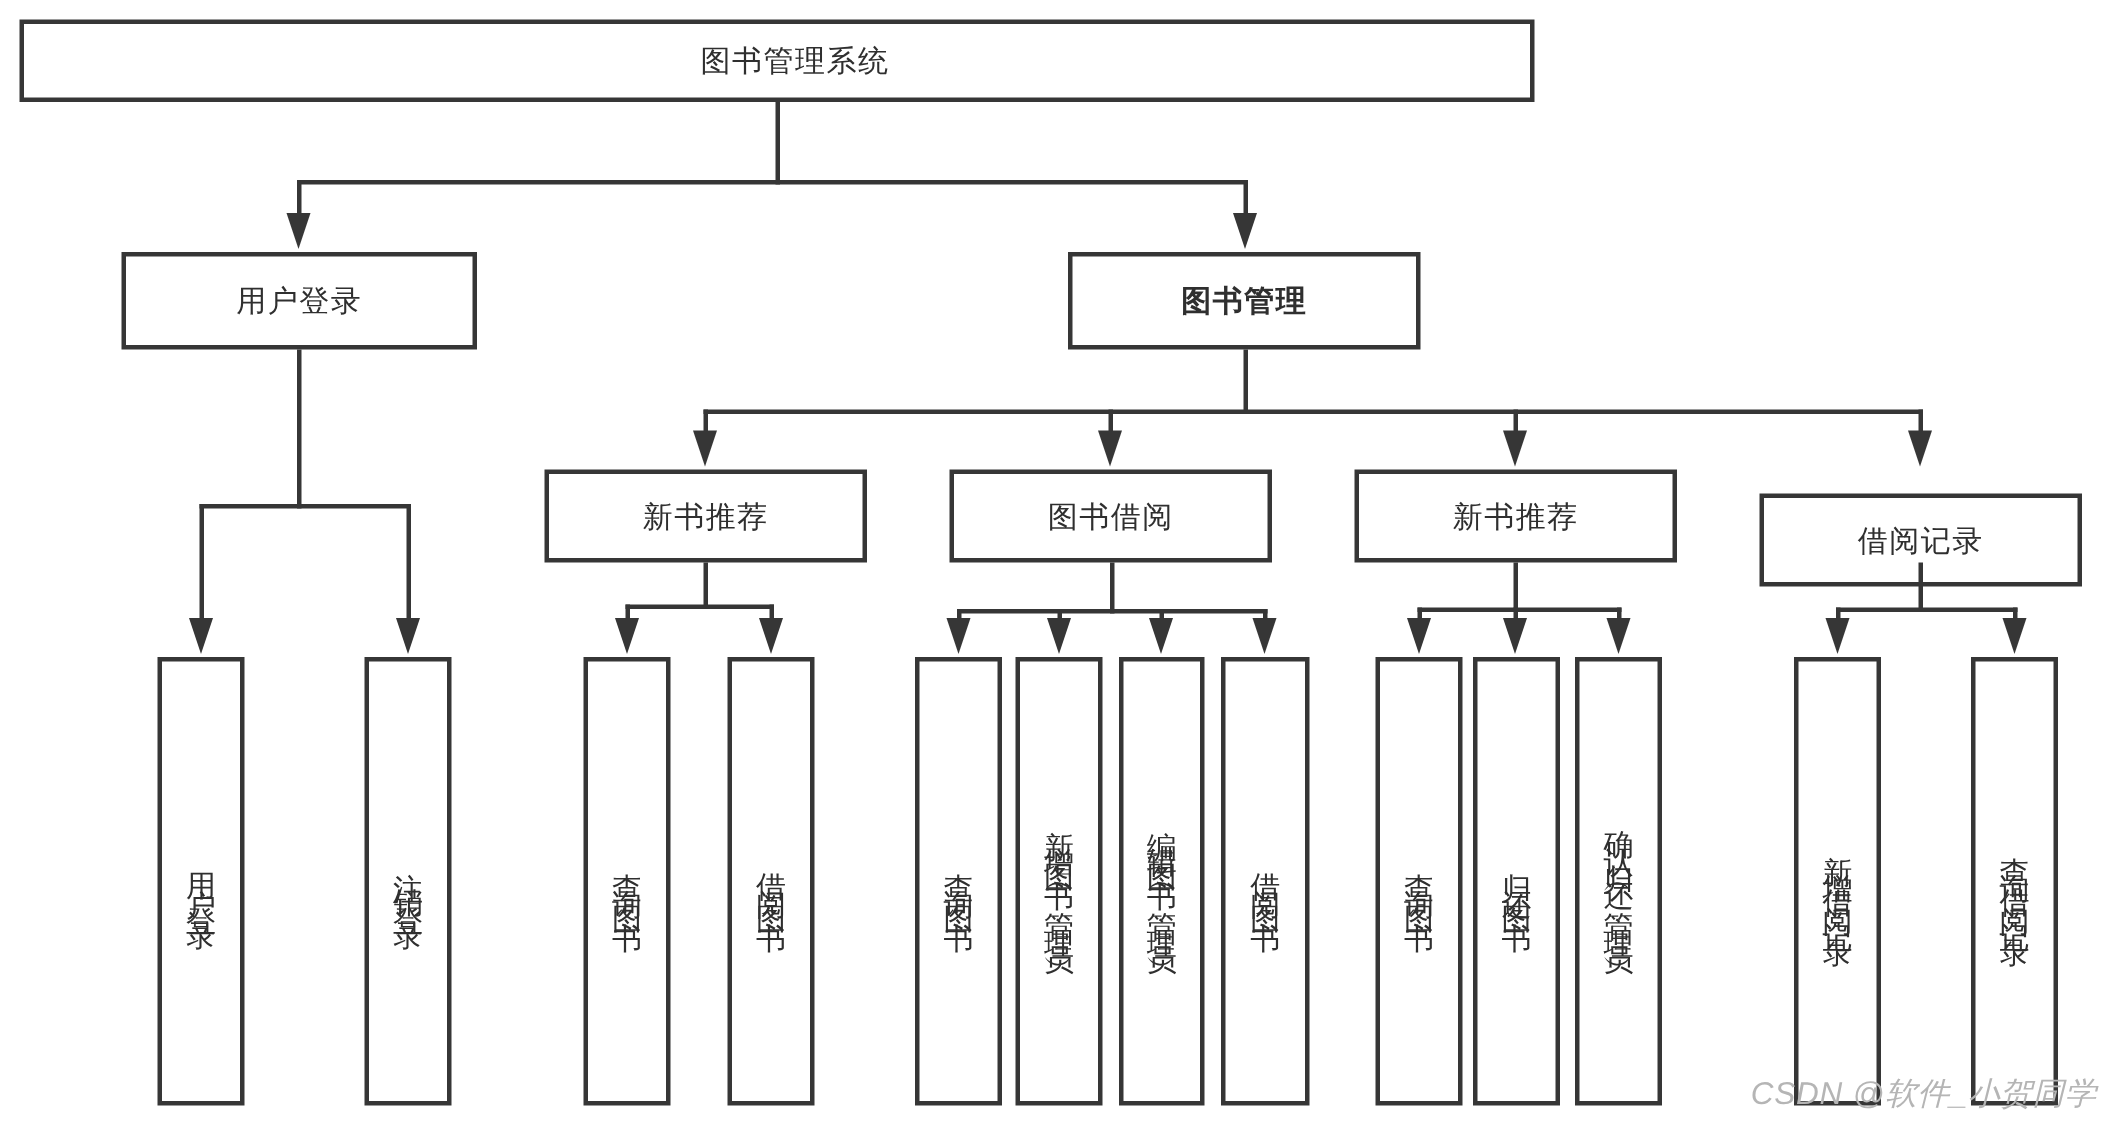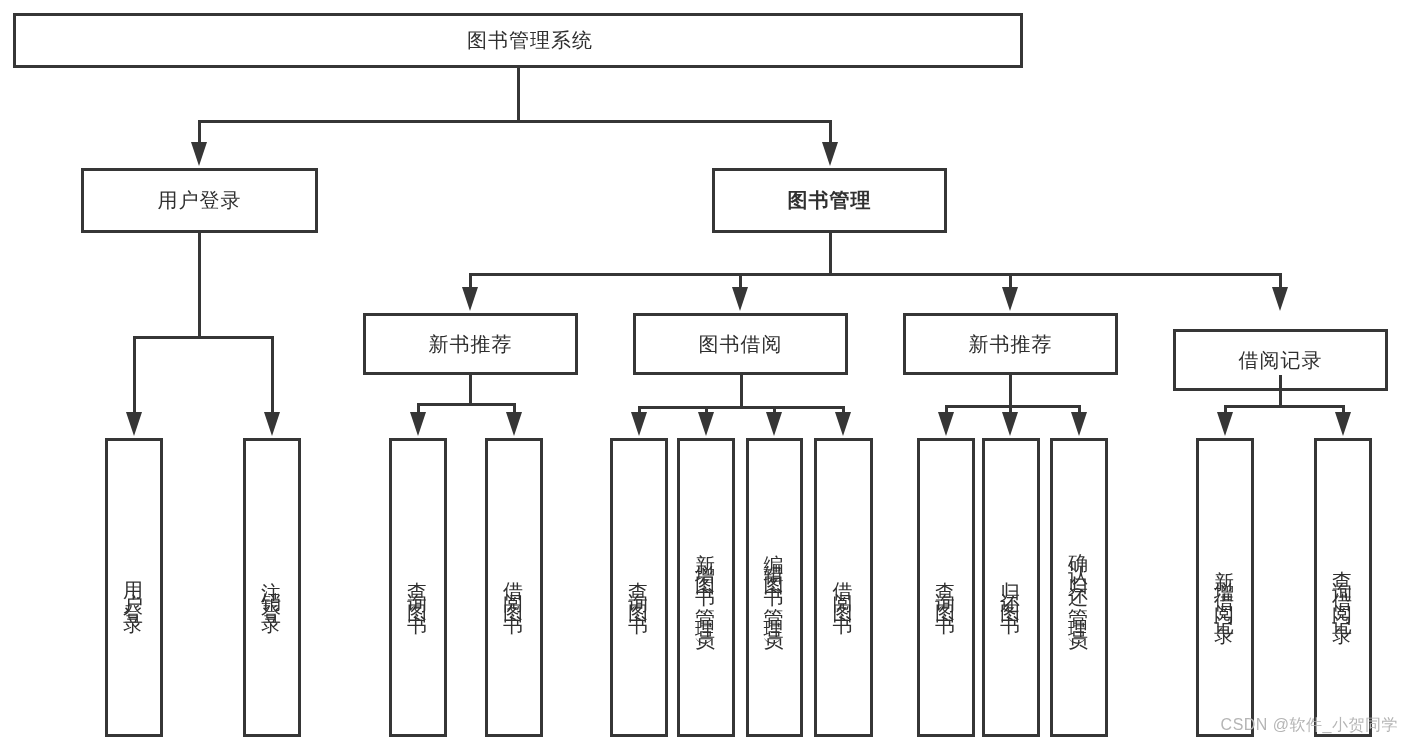--- a/index.html
+++ b/index.html
@@ -46,24 +46,25 @@
     position:absolute;
     width:0;height:0;
     border-left:8px solid transparent;
     border-right:8px solid transparent;
     border-top:24px solid var(--line);
   }
   .watermark{
     position:absolute;
     right:7px;
     top:715px;
-    font-size:16px;
+    font-size:21px;
     color:var(--wm);
     z-index:5;
     letter-spacing:0.5px;
+    font-style:italic;
   }
 </style>
 </head>
 <body>
 
 <div class="canvas">
 
   <div class="node" style="left:13px;top:13px;width:1010px;height:55px;padding-left:24px;">图书管理系统</div>
 
   <div class="node" style="left:81px;top:168px;width:237px;height:65px;">用户登录</div>

